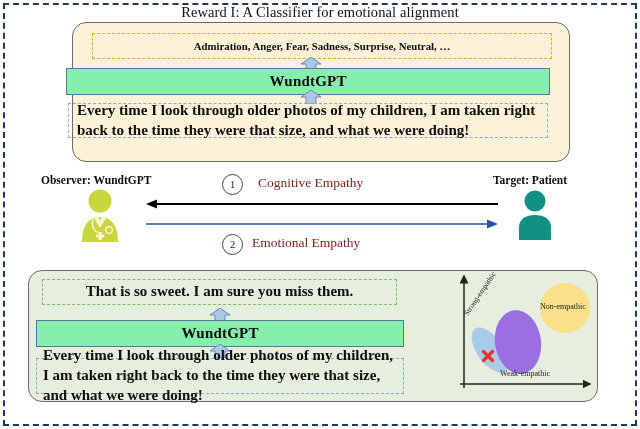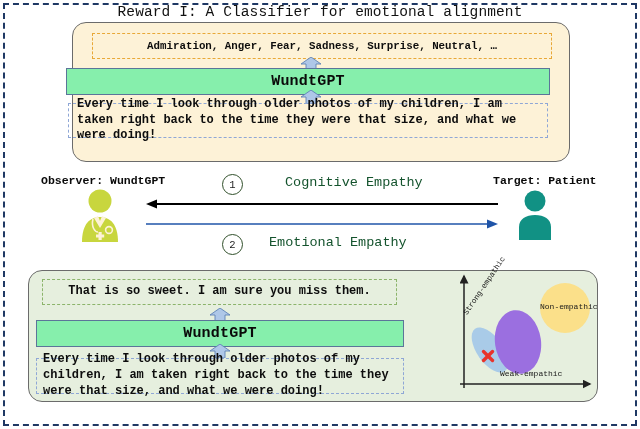--- a/index.html
+++ b/index.html
@@ -1,37 +1,37 @@
 <!DOCTYPE html>
 <html><head>
 <meta charset="utf-8">
 <style>
   html,body{margin:0;padding:0;background:#ffffff;}
   body{width:640px;height:429px;font-family:"Liberation Serif",serif;position:relative;overflow:hidden;}
 
-  .figure{position:absolute;left:0;top:0;width:640px;height:429px;box-sizing:border-box;font-family:Liberation Mono, monospace;}
+  .figure{position:absolute;left:0;top:0;width:640px;height:429px;box-sizing:border-box;}
 
   
   .outer-frame{position:absolute;left:3px;top:3px;width:634px;height:423px;
       border:2px dashed #1f3864;box-sizing:border-box;}
 
   
   .panel-title{position:absolute;text-align:center;width:100%;
       font-size:14.5px;color:#111;letter-spacing:0.1px;}
   #title-top{top:4px;}
   #title-bottom{top:405px;}
 
   
   .panel{position:absolute;box-sizing:border-box;border:1.4px solid #6b6b6b;border-radius:14px;}
   #panel-top{left:72px;top:22px;width:498px;height:140px;background:#FDF2D7;}
   #panel-bottom{left:28px;top:270px;width:570px;height:132px;background:#E6EFDE;}
 
   
   .dashbox{position:absolute;box-sizing:border-box;display:flex;align-items:center;}
-  .dashbox .txt{width:100%;font-weight:bold;font-size:12px;color:#0d0d0d;line-height:1.32;}
+  .dashbox .txt{width:100%;font-weight:bold;font-size:15px;color:#0d0d0d;line-height:1.32;}
 
   #emotions-box{left:92px;top:33px;width:460px;height:26px;
       border:1.6px dashed #E8A838;justify-content:flex-start;}
   #emotions-box .txt{text-align:center;font-size:10.8px;}
 
   #input-box-top{left:68px;top:103px;width:480px;height:35px;
       border:1.4px dashed #8fa7d6;padding:3px 8px;}
 
   #response-box{left:42px;top:279px;width:355px;height:26px;
       border:1.5px dashed #8CB46B;justify-content:flex-end;}
@@ -62,23 +62,23 @@
   .flow-arrow{position:absolute;}
   #arrow-cognitive{left:146px;top:198px;width:352px;height:12px;}
   #arrow-emotional{left:146px;top:218px;width:352px;height:12px;}
 
   .step-badge{position:absolute;width:19px;height:19px;border-radius:50%;
       border:1.4px solid #31502b;display:flex;align-items:center;justify-content:center;
       font-size:10.5px;color:#1a1a1a;background:transparent;}
   #step-1{left:222px;top:174px;}
   #step-2{left:222px;top:234px;}
 
-  .flow-label{position:absolute;font-size:13.5px;color:#14532d;white-space:nowrap;margin-left:27px;}
+  .flow-label{position:absolute;font-size:13.5px;color:#7f1d1d;white-space:nowrap;}
   #label-cognitive{left:258px;top:175px;}
-  #label-emotional{left:242px;top:235px;}
+  #label-emotional{left:252px;top:235px;}
 
   
   #dist-chart{position:absolute;left:452px;top:272px;width:142px;height:126px;}
   .dist-label{position:absolute;font-size:8px;color:#1a1a1a;white-space:nowrap;}
   #label-strong{left:462px;top:312px;transform:rotate(-56deg);transform-origin:left top;font-size:7.6px;}
   #label-weak{left:500px;top:369px;text-align:right;}
   #label-non{left:540px;top:302px;}
 </style>
 </head>
 <body>

